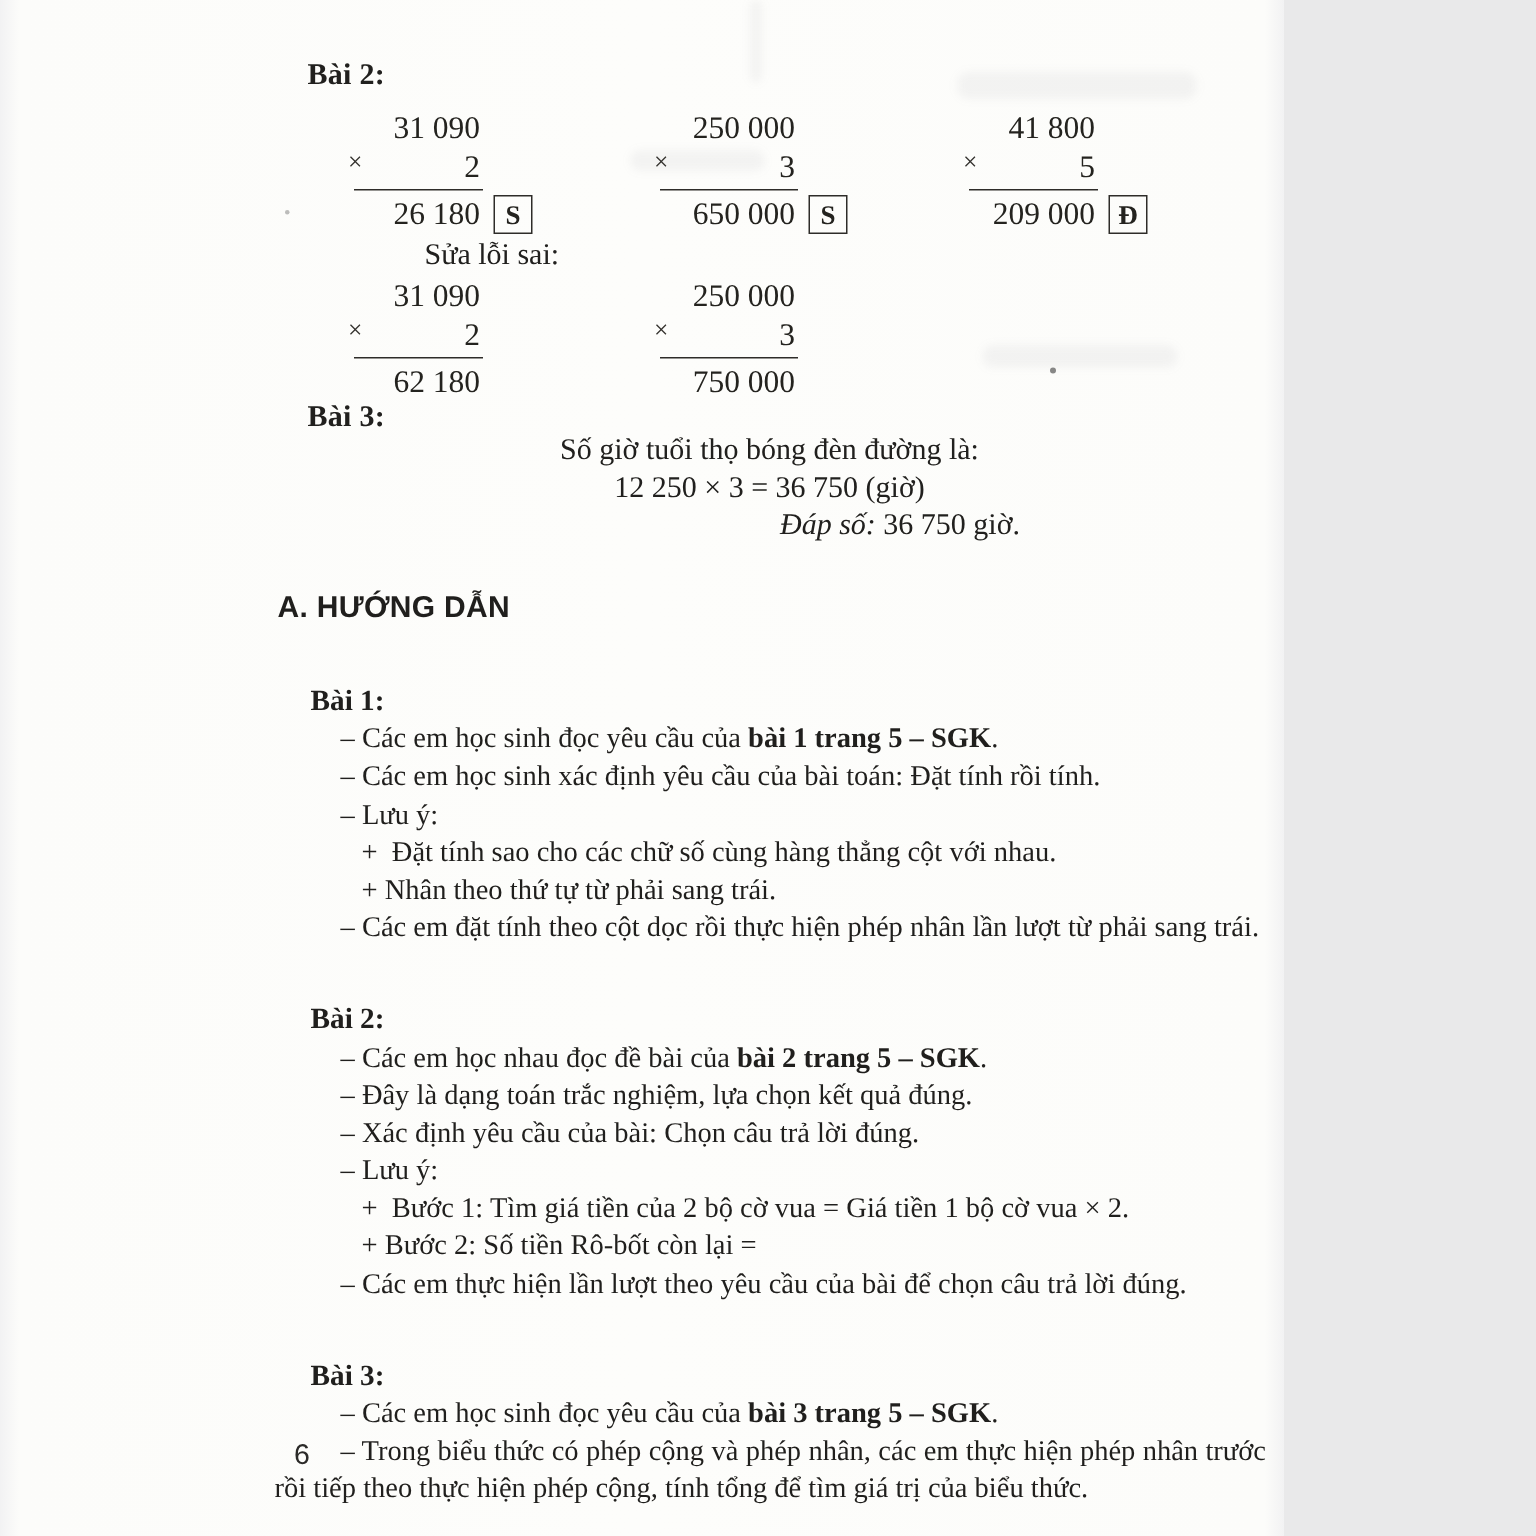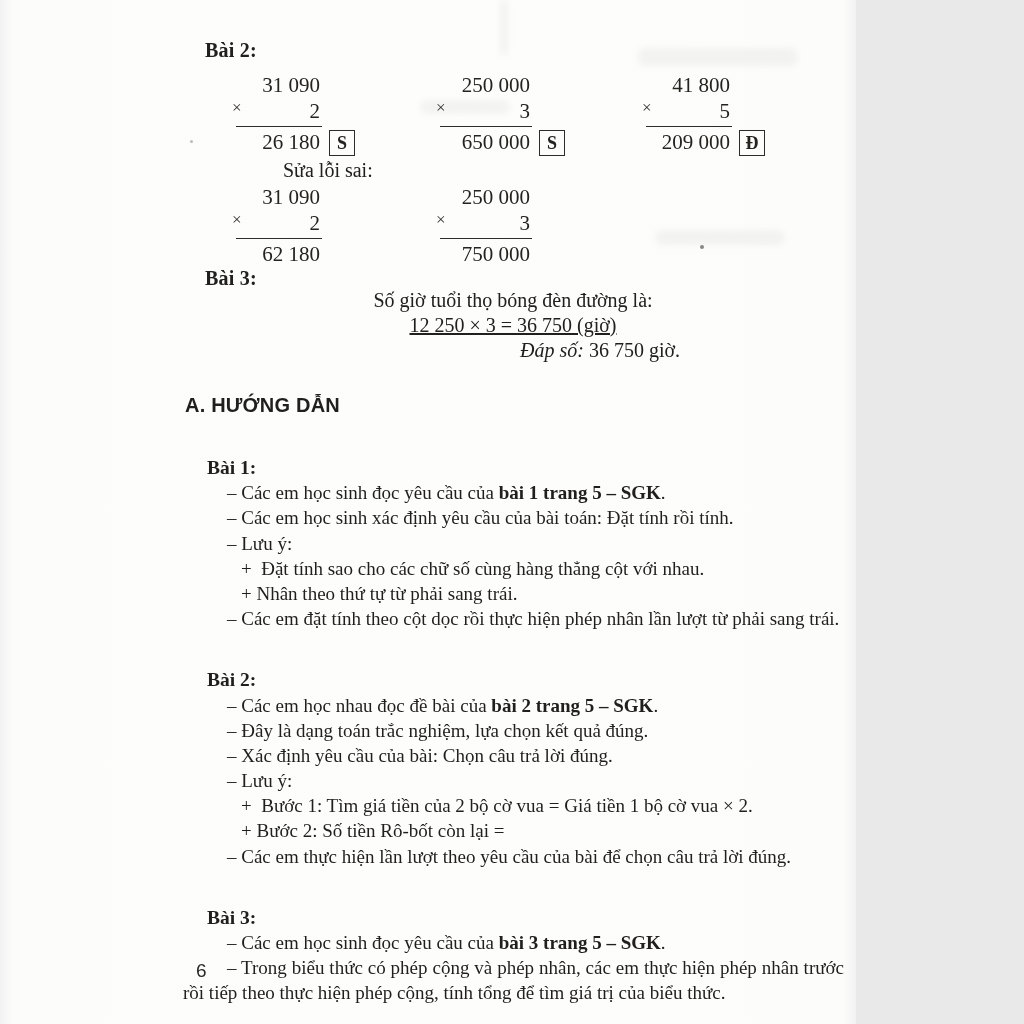--- a/index.html
+++ b/index.html
@@ -132,21 +132,21 @@
   <div class="mult wide" style="left:440px;top:184px;">
     <div class="num">250 000</div>
     <span class="op">×</span>
     <div class="num">3</div>
     <div class="rule"></div>
     <div class="res">750 000</div>
   </div>
 
   <div class="abs exlabel" style="left:205px;top:266px;">Bài 3:</div>
   <div class="abs centerline" style="top:288px;">Số giờ tuổi thọ bóng đèn đường là:</div>
-  <div class="abs centerline" style="top:313px;text-decoration:underline;">12 250 × 3 = 36 750 (giờ)</div>
+  <div class="abs centerline" style="top:313px;">12 250 × 3 = 36 750 (giờ)</div>
   <div class="abs dapso" style="left:520px;top:338px;"><span class="it">Đáp số:</span><span> 36 750 giờ.</span></div>
 
   <div id="guide">
     <div class="sec-sub">A. HƯỚNG DẪN</div>
 
     <div class="bai-label">Bài 1:</div>
     <div class="ln ind1"><span>– Các em học sinh đọc yêu cầu của </span><span class="bold">bài 1 trang 5 – SGK</span><span>.</span></div>
     <div class="ln ind1">– Các em học sinh xác định yêu cầu của bài toán: Đặt tính rồi tính.</div>
     <div class="ln ind1">– Lưu ý:</div>
     <div class="ln ind2">+  Đặt tính sao cho các chữ số cùng hàng thẳng cột với nhau.</div>

